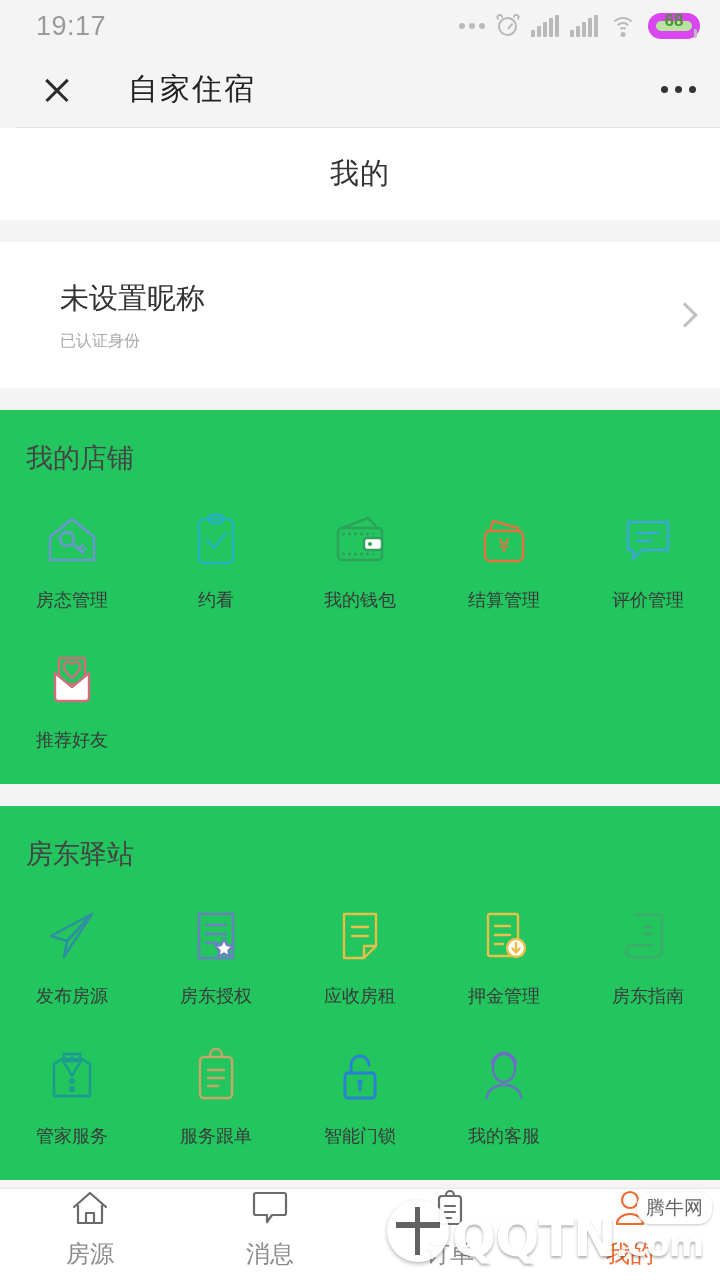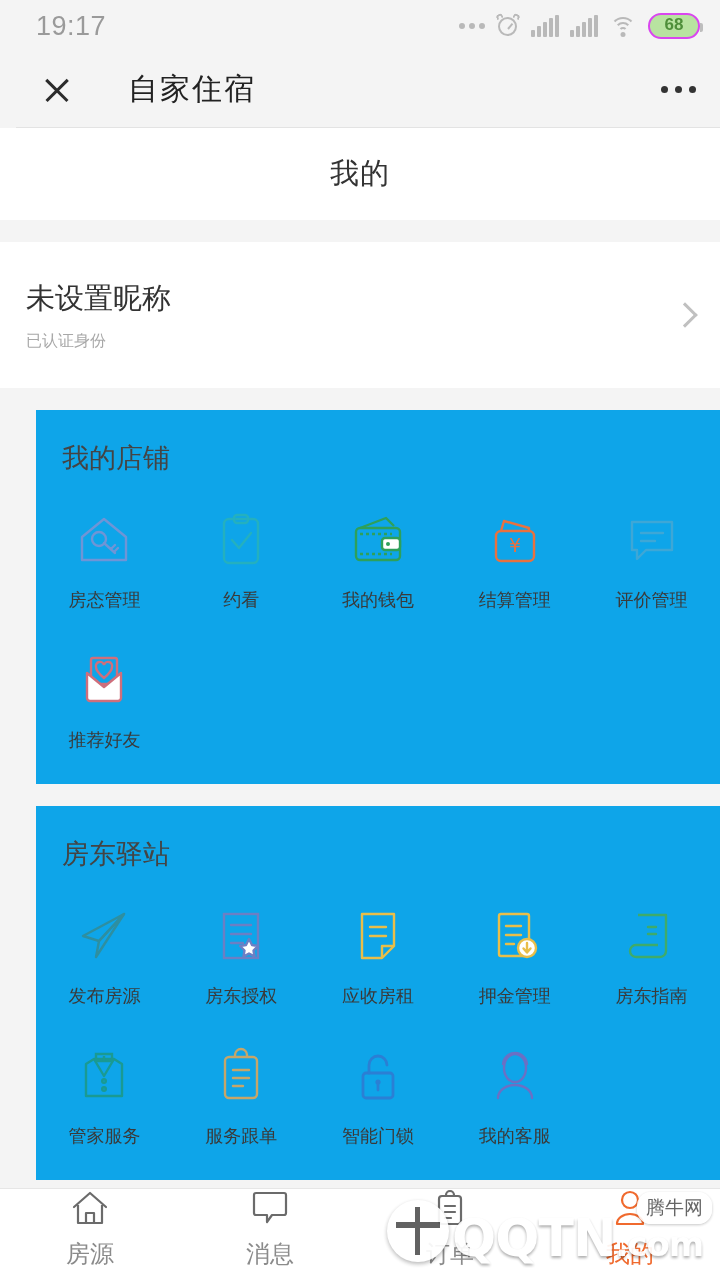--- a/index.html
+++ b/index.html
@@ -48,22 +48,22 @@
     border-left-color:transparent; border-right-color:transparent; border-radius:50%;
   }
   .wifi-ico .a1{ width:26px; height:26px; top:2px; }
   .wifi-ico .a2{ width:17px; height:17px; top:7px; }
   .wifi-ico .a3{ width:9px;  height:9px;  top:12px; }
   .wifi-ico .dot{
     position:absolute; left:50%; bottom:0px; transform:translateX(-50%);
     width:5px; height:5px; border-radius:50%; background:#b9b9b9; border:none;
   }
   .batt{
-    width:52px; height:26px; border:2px solid #d946ef; border-radius:13px;
-    position:relative; display:flex; align-items:flex-start; justify-content:center;
+    width:52px; height:26px; border:8px solid #d946ef; border-radius:13px;
+    position:relative; display:flex; align-items:flex-end; justify-content:center;
     background:#b8e3a0;
   }
   .batt:after{
     content:""; position:absolute; right:-5px; top:8px; width:3px; height:9px;
     background:#bdbdbd; border-radius:0 2px 2px 0;
   }
   .batt span{ font-size:17px; color:#4f8f3a; font-weight:bold; }
 
   
   .titlebar{
@@ -89,30 +89,30 @@
 
   .gap{ height:22px; background:#f4f4f4; }
 
   
   .profile{ background:#fff; height:146px; display:flex; align-items:center; padding:0 26px; }
   .avatar{
     width:100px; height:72px; display:flex; align-items:center; justify-content:center;
     font-size:44px; font-weight:bold; color:#f5a22d; letter-spacing:-1px;
     font-family:"DejaVu Sans",sans-serif;
   }
-  .prof-txt{ display:flex; flex-direction:column; gap:12px; }
+  .prof-txt{ margin-left:34px; display:flex; flex-direction:column; gap:12px; }
   .prof-name{ font-size:29px; color:#333; }
   .prof-sub{ font-size:16px; color:#a8a8a8; }
   .chev{
     margin-left:auto; width:18px; height:18px; border-top:3px solid #c0c0c0;
     border-right:3px solid #c0c0c0; transform:rotate(45deg);
   }
 
   
-  .section{ background:#0ea5e9; padding:30px 0 18px 0;margin-left:36px; }
+  .section{ background:#22c55e; padding:30px 0 18px 0; }
   .sec-title{ font-size:27px; color:#444; padding:0 26px 10px 26px; }
   .grid{ display:flex; flex-wrap:wrap; }
   .cell{
     width:20%; display:flex; flex-direction:column; align-items:center;
     padding:22px 0 14px 0; cursor:pointer;
   }
   .cell .ico{ width:64px; height:64px; display:flex; align-items:center; justify-content:center; }
   .cell .lbl{ margin-top:16px; font-size:18px; color:#3a3a3a; white-space:nowrap; }
 
   

